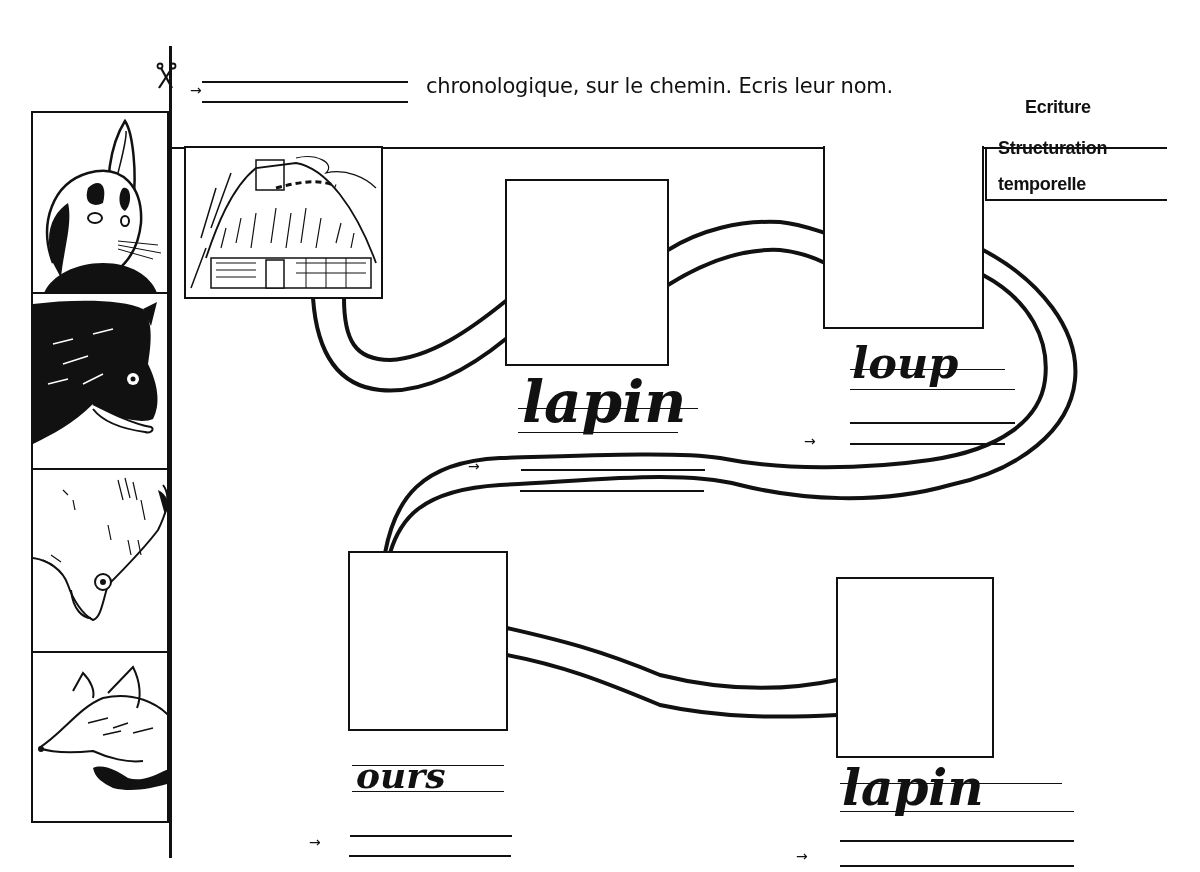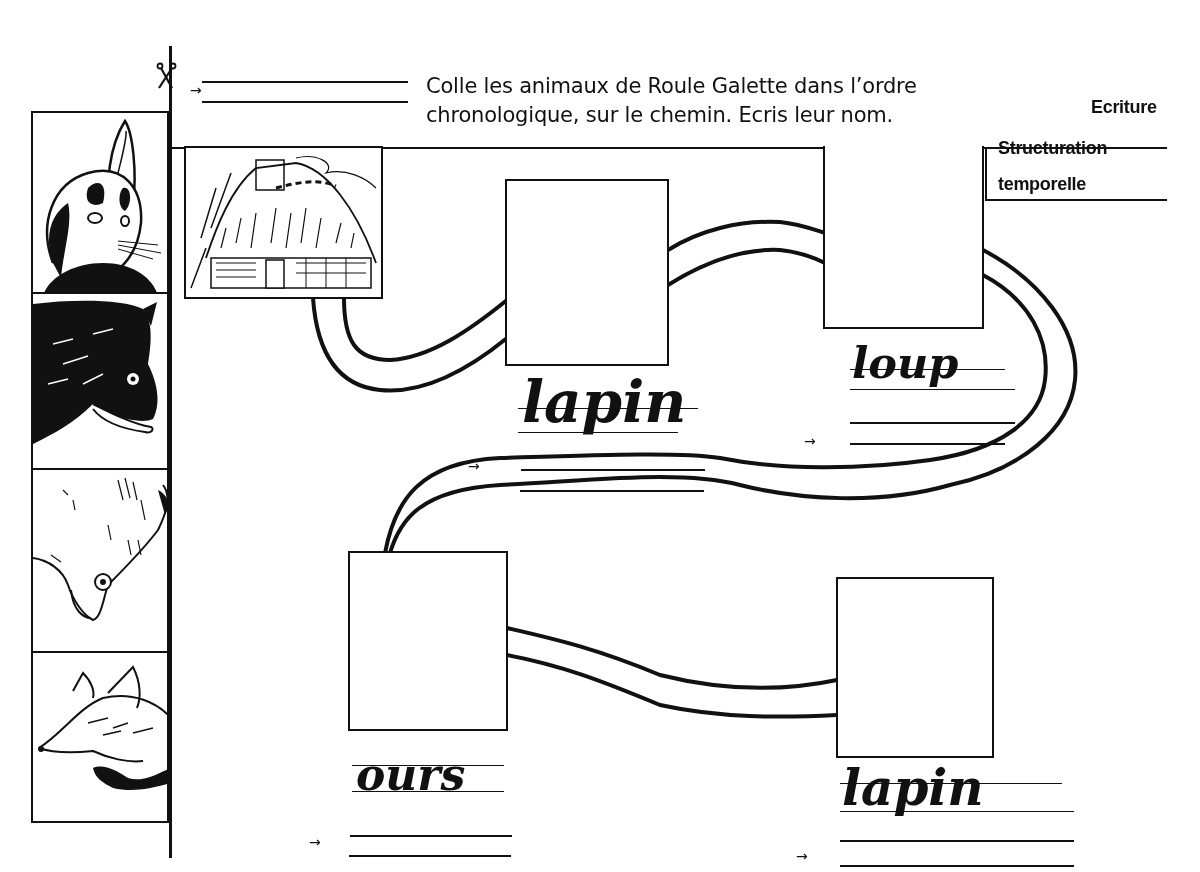--- a/index.html
+++ b/index.html
@@ -30,25 +30,24 @@
     <line x1="7" y1="6" x2="18" y2="26" stroke="#111" stroke-width="2.2"></line>
     <line x1="18" y1="6" x2="5" y2="26" stroke="#111" stroke-width="2.2"></line>
   </svg>
 </div>
 
 <span class="arrow" style="left:190px; top:82px;">→</span>
 <div class="line" style="left:202px; top:81px; width:206px; height:2px;"></div>
 <div class="line" style="left:202px; top:101px; width:206px; height:2px;"></div>
 
 <div class="instr">
-  <div>Colle les animaux de Roule Galette dans l’ordre</div>
   <div>chronologique, sur le chemin. Ecris leur nom.</div>
 </div>
 
-<div class="tag" style="left:1091px; top:95px;">Ecriture</div>
+<div class="tag" style="left:1025px; top:95px;">Ecriture</div>
 <div class="tag" style="left:998px; top:136px;">Structuration</div>
 <div class="tag" style="left:998px; top:172px;">temporelle</div>
 
 <div class="cell" style="top:111px; height:183px;">
   <svg width="138" height="183" viewBox="0 0 138 183">
     <path d="M78 120 C70 70 78 30 92 8 C100 20 104 60 100 90" fill="#fff" stroke="#111" stroke-width="2.5"></path>
     <path d="M85 60 C90 40 94 25 93 18" fill="none" stroke="#111" stroke-width="1.5"></path>
     <path d="M20 150 C5 110 20 70 55 60 C90 50 110 75 108 110 C105 140 90 160 60 170" fill="#fff" stroke="#111" stroke-width="2.5"></path>
     <path d="M20 150 C10 120 20 100 35 90 C40 110 30 140 28 165 Z" fill="#111"></path>
     <path d="M55 75 C65 65 75 70 70 90 C60 95 50 90 55 75 Z" fill="#111"></path>
@@ -142,21 +141,21 @@
   <div class="line" style="left:850px; top:389px; width:165px; height:1px;"></div>
   <div class="cursive" style="left:852px; top:335px; font-size:43px; line-height:56px;">loup</div>
   <span class="arrow" style="left:804px; top:433px;">→</span>
   <div class="line" style="left:850px; top:422px; width:165px; height:2px;"></div>
   <div class="line" style="left:850px; top:443px; width:155px; height:2px;"></div>
 </div>
 
 <div>
   <div class="line" style="left:352px; top:765px; width:152px; height:1px;"></div>
   <div class="line" style="left:352px; top:791px; width:152px; height:1px;"></div>
-  <div class="cursive" style="left:356px; top:750px; font-size:44px; line-height:50px;">ours</div>
+  <div class="cursive" style="left:356px; top:750px; font-size:36px; line-height:50px;">ours</div>
   <span class="arrow" style="left:309px; top:834px;">→</span>
   <div class="line" style="left:350px; top:835px; width:162px; height:2px;"></div>
   <div class="line" style="left:349px; top:855px; width:162px; height:2px;"></div>
 </div>
 
 <div>
   <div class="line" style="left:840px; top:783px; width:222px; height:1px;"></div>
   <div class="line" style="left:840px; top:811px; width:234px; height:1px;"></div>
   <div class="cursive" style="left:842px; top:758px; font-size:50px; line-height:60px;">lapin</div>
   <span class="arrow" style="left:796px; top:848px;">→</span>

